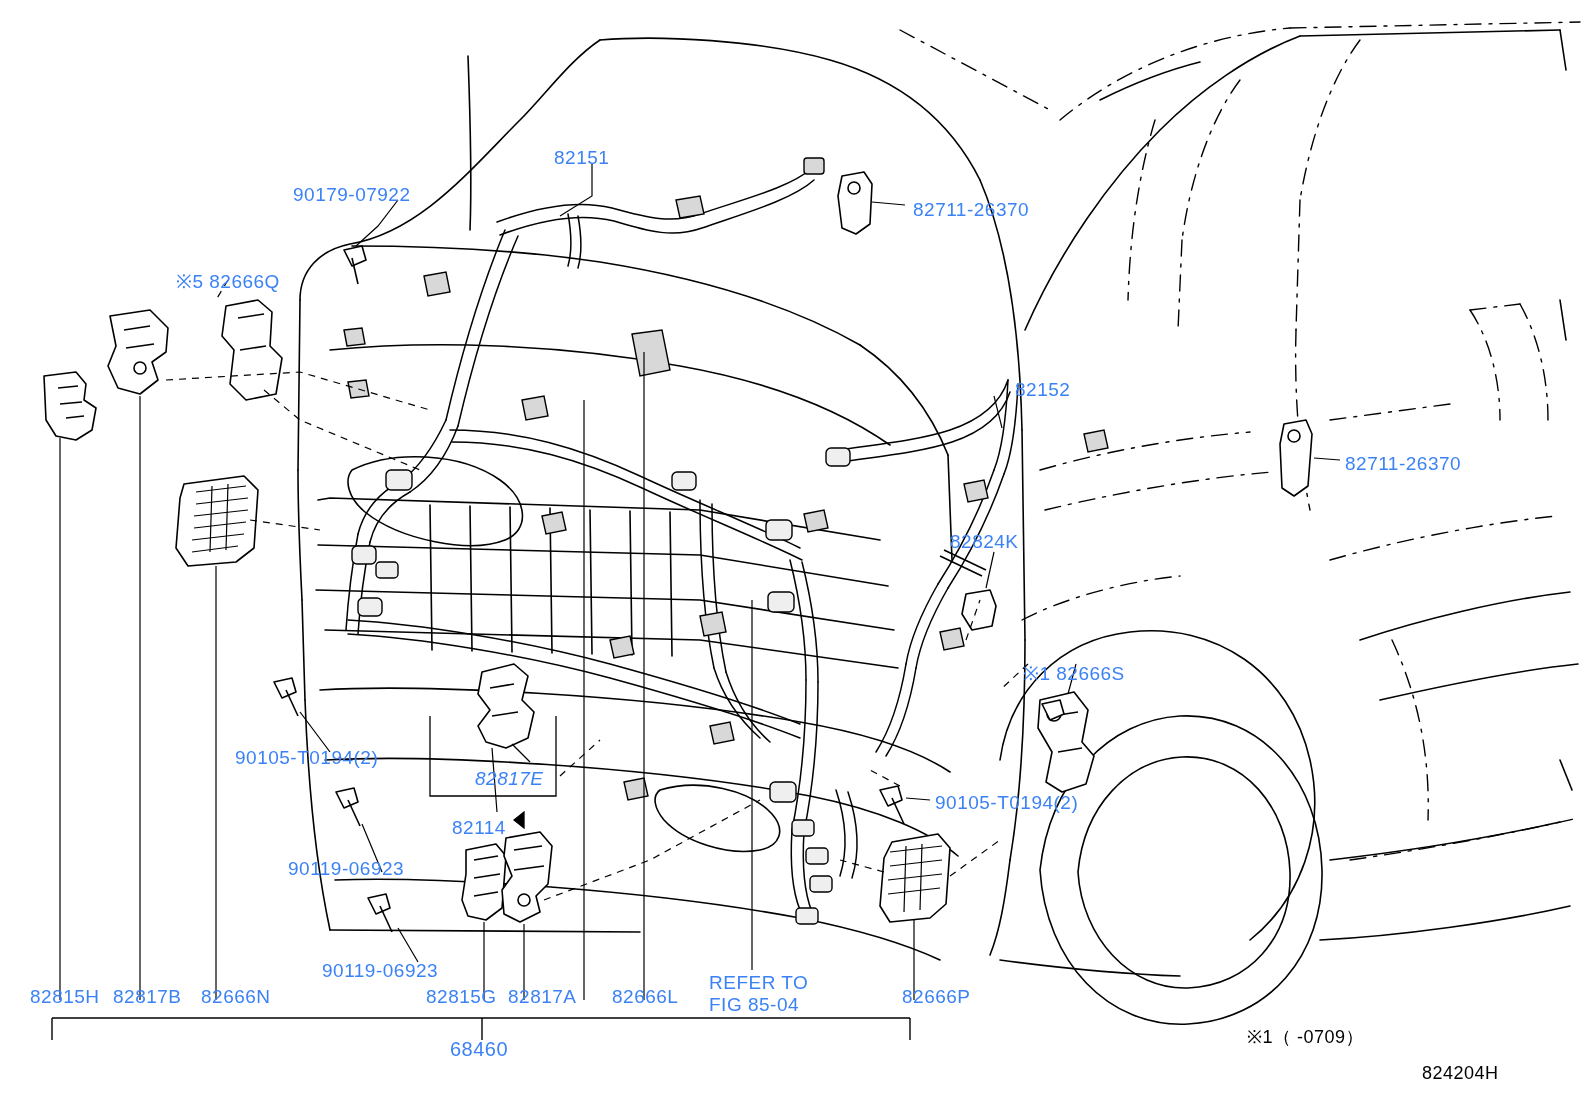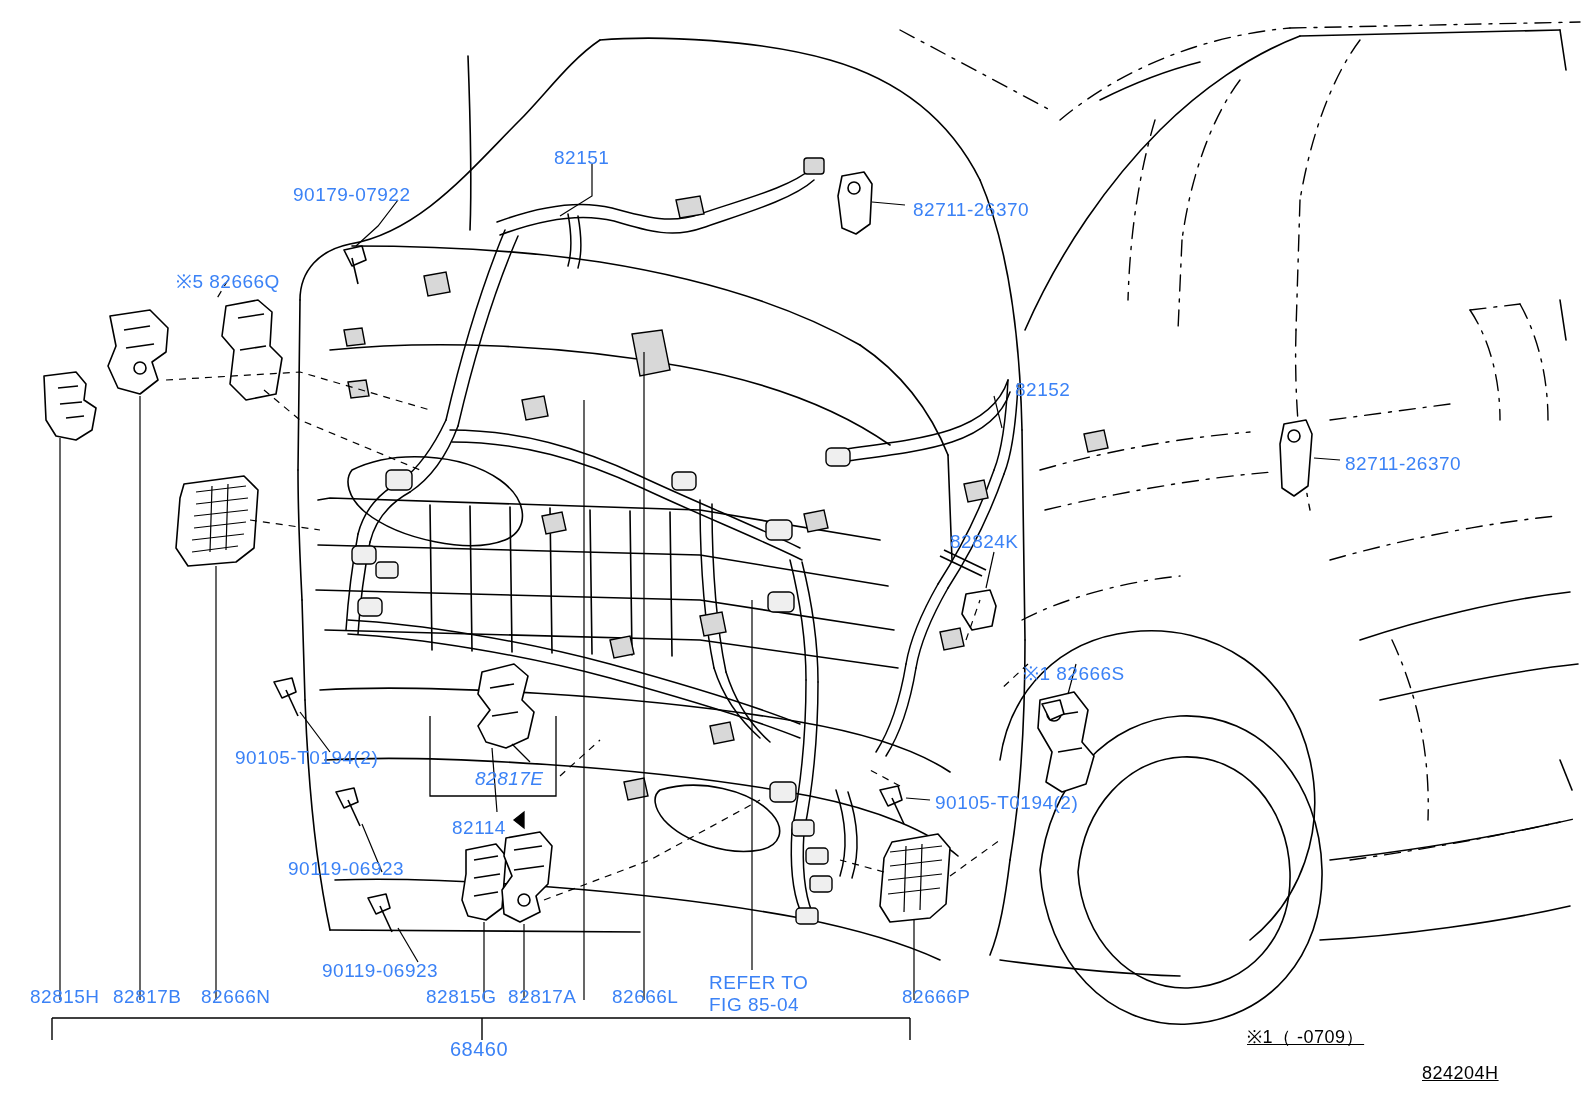--- a/index.html
+++ b/index.html
@@ -1,21 +1,21 @@
 <!DOCTYPE html>
 <html><head>
 <meta charset="utf-8">
 <style>
   html,body{margin:0;padding:0;background:#ffffff;}
   body{width:1592px;height:1099px;font-family:"Liberation Sans",sans-serif;color:#000;overflow:hidden;}
   #root{position:relative;width:1592px;height:1099px;}
   svg.layer{position:absolute;left:0;top:0;width:1592px;height:1099px;}
   .lbl{position:absolute;font-family:"Liberation Sans",sans-serif;font-size:19px;letter-spacing:0.5px;white-space:nowrap;color:#3b82f6;text-align:right;}
   .lbl.big{font-size:20px;}
-  .footer{position:absolute;font-size:18px;letter-spacing:.5px;white-space:nowrap;text-decoration:underline;}
+  .footer{position:absolute;font-size:18px;letter-spacing:.5px;white-space:nowrap;}
   .two-line{line-height:21px;}
 </style>
 </head>
 <body>
 
 <div id="root">
 
   <svg class="layer" viewBox="0 0 1592 1099">
     <g fill="none" stroke="#000" stroke-width="1.6" stroke-linecap="round" stroke-linejoin="round">
 

